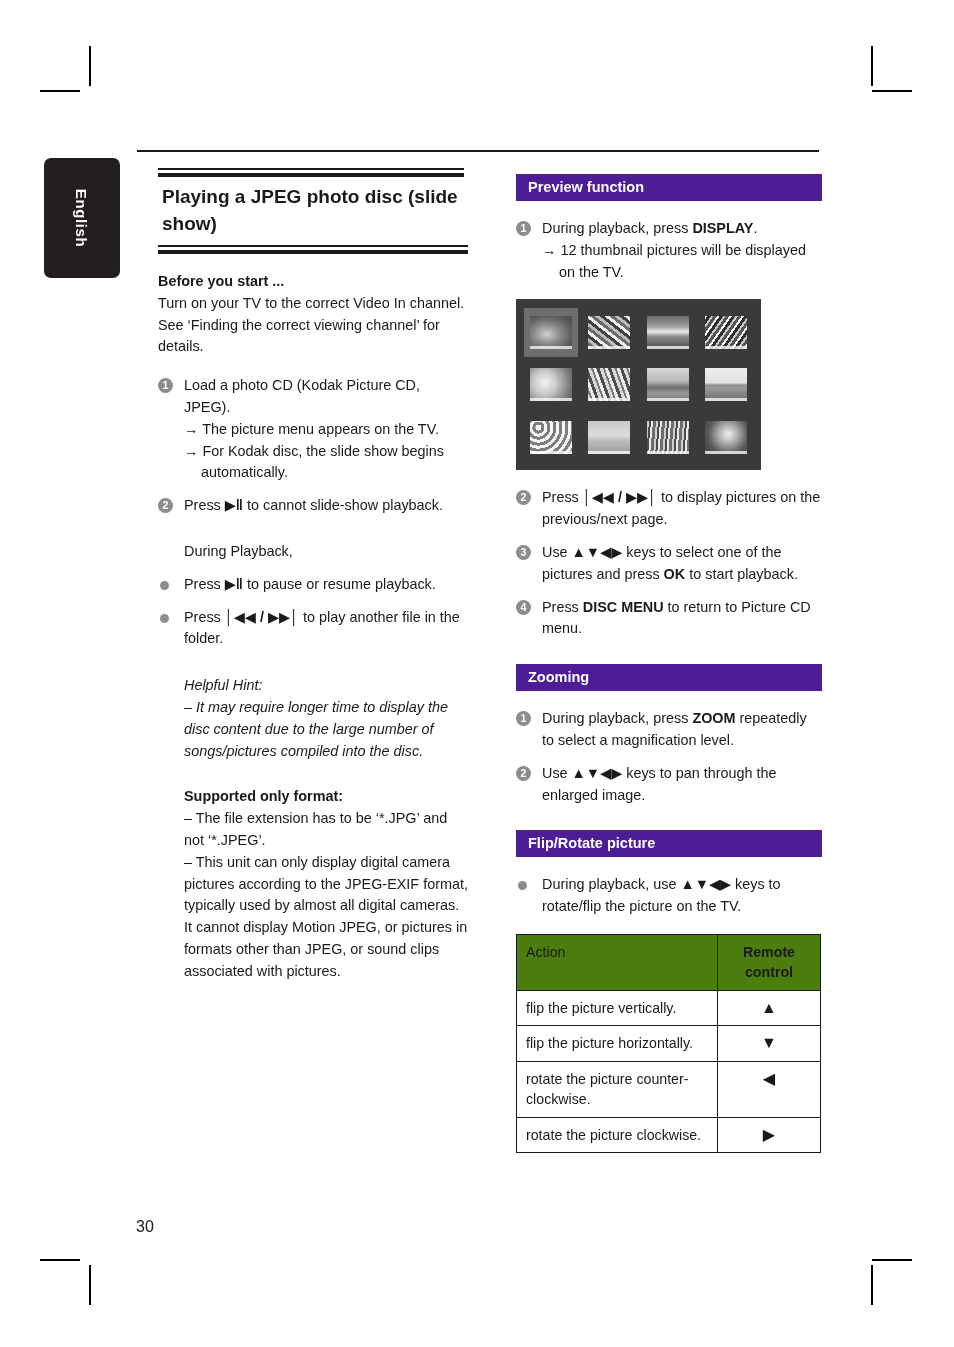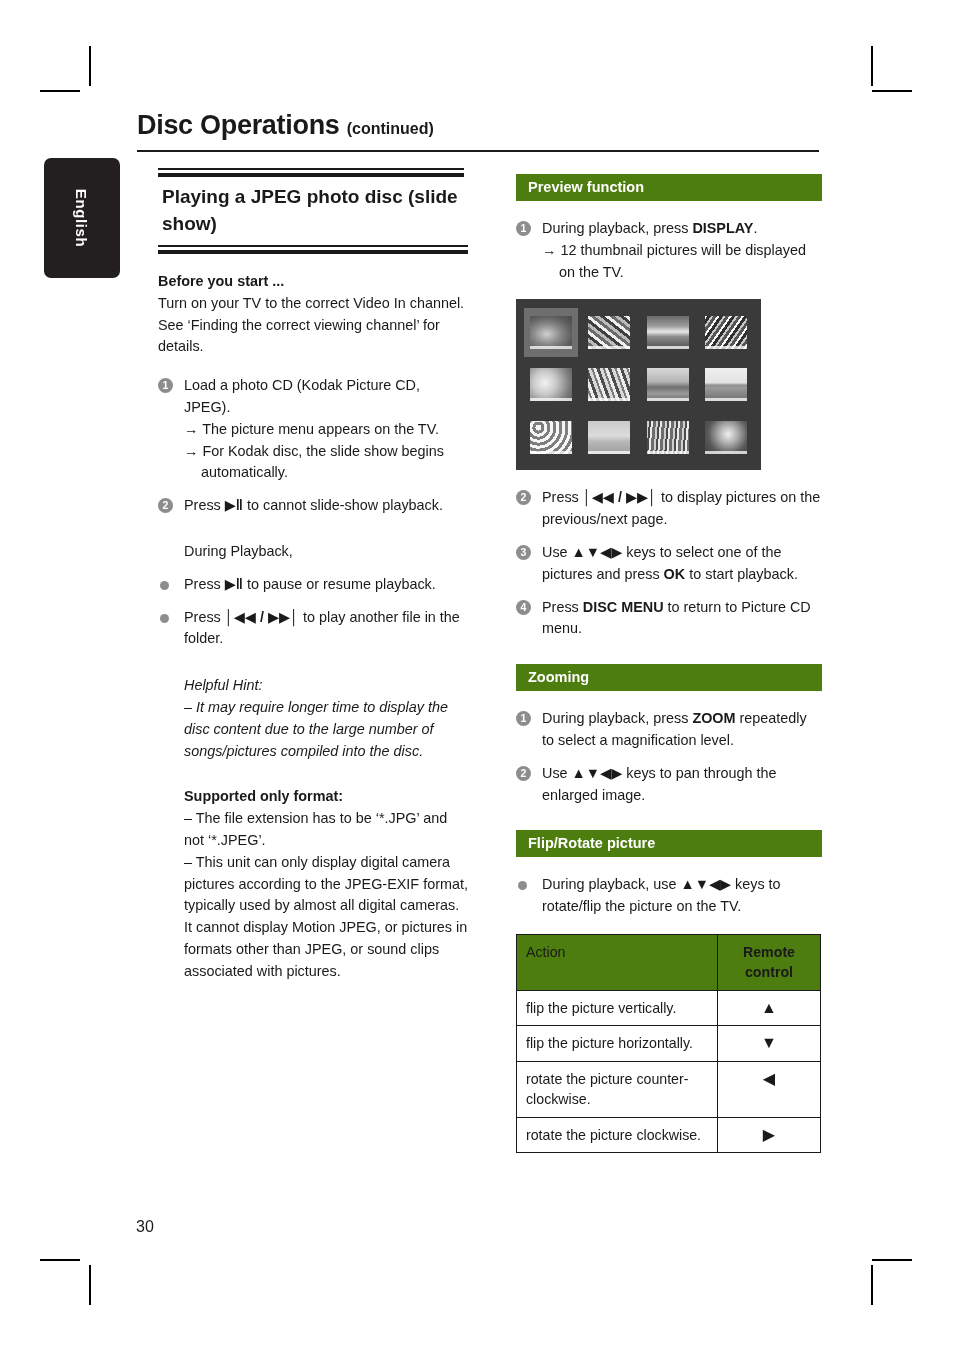--- a/index.html
+++ b/index.html
@@ -151,21 +151,21 @@
     background: #8d8d8d;
   }
   .sub {
     padding-left: 17px;
     text-indent: -17px;
   }
   .arrow { font-weight: bold; }
 
   
   .bar {
-    background: #4d7c0f;
+    background: #4c1d95;
     color: #ffffff;
     font-weight: bold;
     font-size: 14.5px;
     line-height: 22px;
     padding: 2px 0 3px 12px;
     width: 294px;
   }
 
   
   .tv-screen {
@@ -281,24 +281,20 @@
   <div class="crop v" style="left:871px; top:46px;"></div>
   <div class="crop h" style="left:40px;  top:1259px;"></div>
   <div class="crop v" style="left:89px;  top:1265px;"></div>
   <div class="crop h" style="left:872px; top:1259px;"></div>
   <div class="crop v" style="left:871px; top:1265px;"></div>
 
   <div class="lang-tab">
     <div class="lang-text">English</div>
   </div>
 
-  <div class="doc-title">
-    <span>Disc Operations</span>
-    <span class="cont">(continued)</span>
-  </div>
   <div class="title-rule"></div>
 
   <div class="col-left">
 
     <div class="sec-head-rules-top">
       <div class="rule-thin"></div>
       <div class="rule-gap"></div>
       <div class="rule-thick"></div>
     </div>
     <div class="sec-head-title">Playing a JPEG photo disc (slide show)</div>

